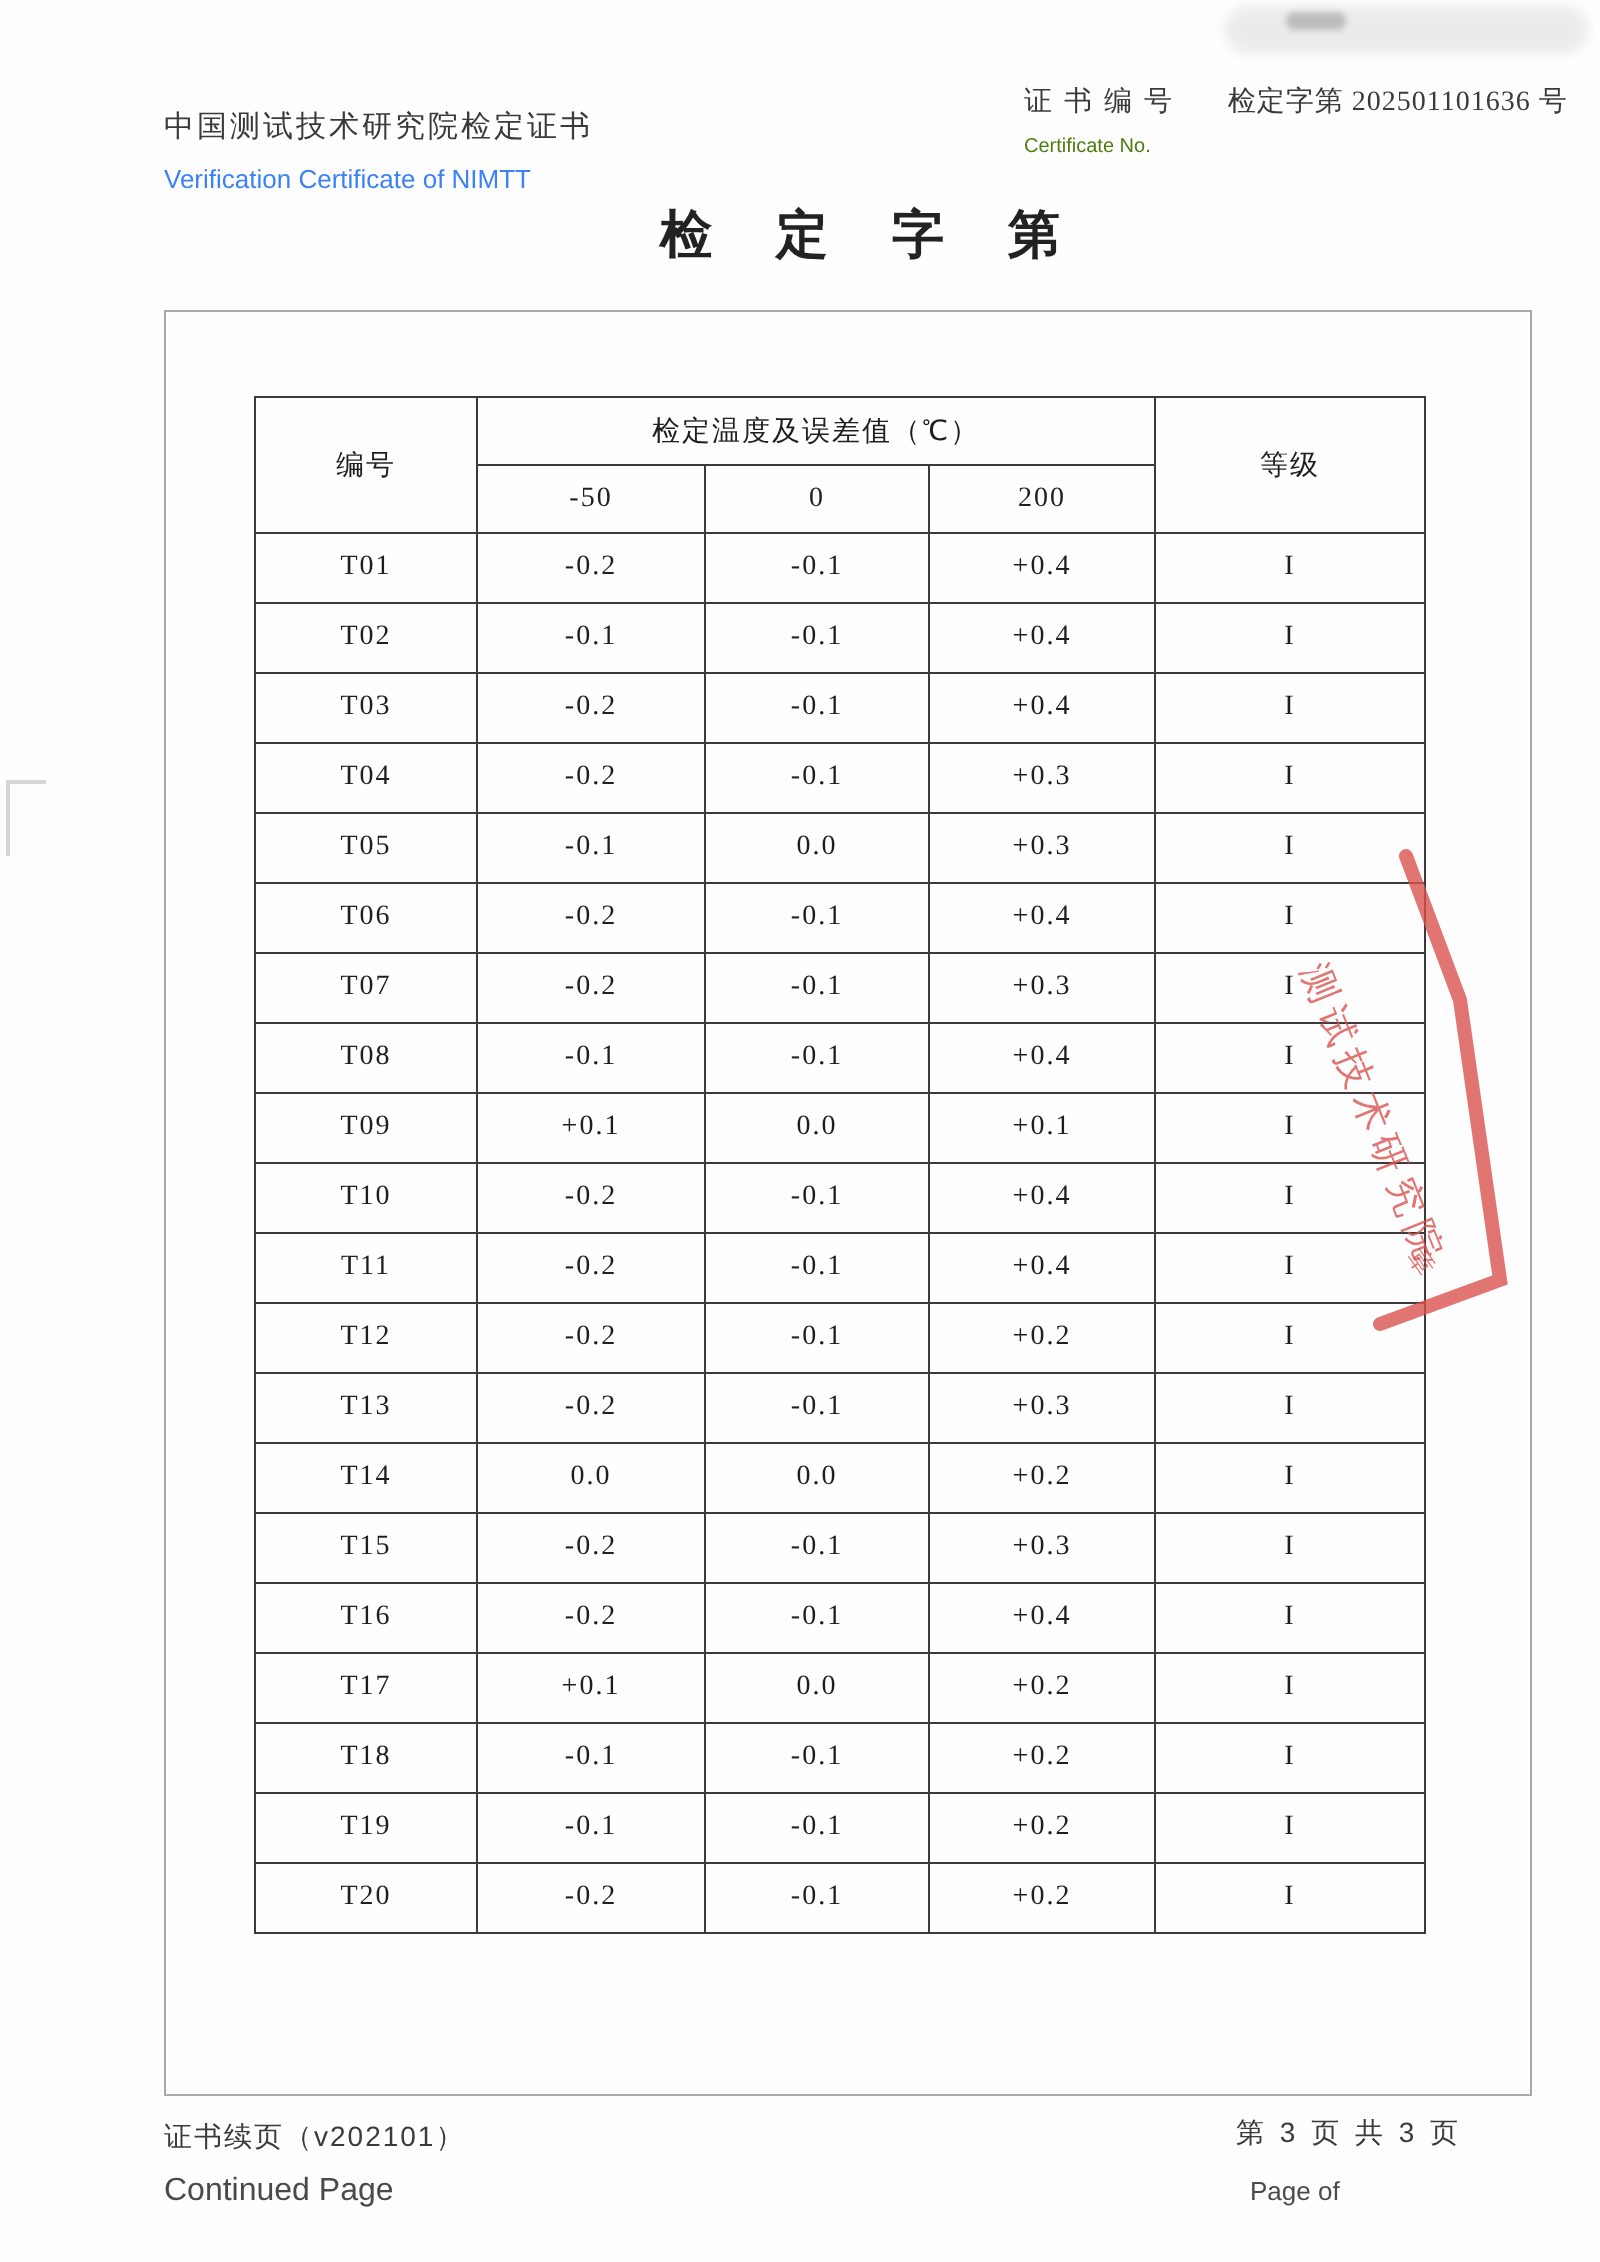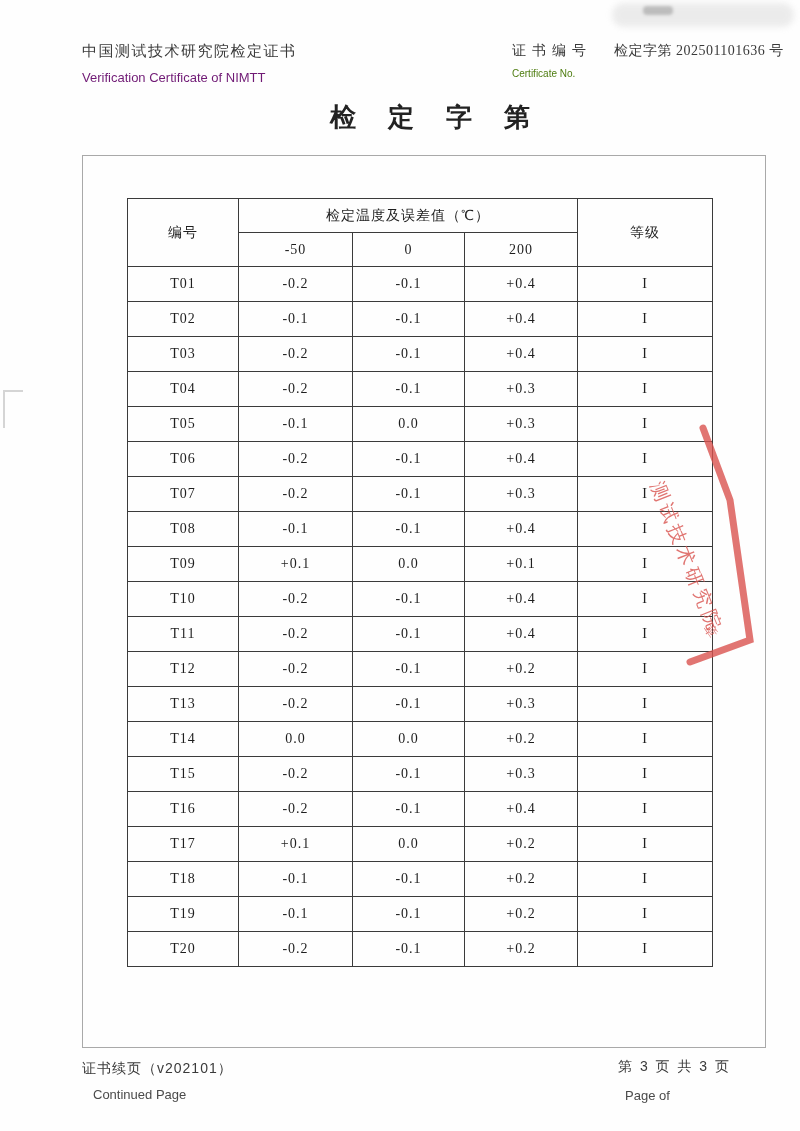--- a/index.html
+++ b/index.html
@@ -6,23 +6,23 @@
   .page{
     position:relative;
     width:800px;height:1131px;
     background:#fefefe;
     margin:0 auto;
     overflow:hidden;
     font-family:"Liberation Sans",sans-serif;
     color:#2b2b2b;
   }
   
-  .hdr-left{position:absolute;left:82px;top:42px;}
+  .hdr-left{position:absolute;left:82px;top:54px;}
   .hdr-left .cn{font-size:15px;letter-spacing:1.5px;color:#3a3a3a;}
-  .hdr-left .en{font-size:13px;color:#701a75;margin-top:9px;}
+  .hdr-left .en{font-size:13px;color:#3b82f6;margin-top:9px;}
   .hdr-right{position:absolute;left:512px;top:42px;width:270px;}
   .hdr-right .line1{font-size:14px;color:#3a3a3a;white-space:nowrap;}
   .hdr-right .line1 .lbl{letter-spacing:6px;margin-right:18px;}
   .hdr-right .line1 .val{font-family:"Liberation Serif",serif;letter-spacing:0.5px;}
   .hdr-right .en{font-size:10px;color:#4d7c0f;margin-top:8px;}
   
   .title-wrap{position:absolute;left:60px;top:100px;width:740px;text-align:center;}
   .title-cn{font-family:"Liberation Serif",serif;font-size:26px;font-weight:bold;
             letter-spacing:32px;padding-left:32px;color:#222;}
   .title-en{font-size:12.5px;color:#4a4a4a;margin-top:7px;letter-spacing:0.3px;}
@@ -51,21 +51,21 @@
   .stamp-text{position:absolute;left:668px;top:478px;width:190px;
               font-family:"Liberation Serif",serif;font-size:19px;letter-spacing:4px;
               color:#d9534f;opacity:.8;transform:rotate(68deg);transform-origin:0 0;
               white-space:nowrap;pointer-events:none;}
   .stamp-char{position:absolute;left:704px;top:622px;
               font-family:"Liberation Serif",serif;font-size:13px;color:#d9534f;
               opacity:.8;transform:rotate(55deg);pointer-events:none;}
   
   .ftr-left{position:absolute;left:82px;top:1060px;}
   .ftr-left .cn{font-size:14px;color:#3a3a3a;letter-spacing:1px;}
-  .ftr-left .en{font-size:13px;color:#4a4a4a;margin-top:9px;margin-left:11px;}
+  .ftr-left .en{font-size:16px;color:#4a4a4a;margin-top:9px;}
   .ftr-right{position:absolute;left:618px;top:1058px;}
   .ftr-right .cn{font-size:14px;color:#3a3a3a;letter-spacing:2px;}
   .ftr-right .en{font-size:13px;color:#4a4a4a;margin-top:12px;margin-left:7px;}
   
   .smudge-a{position:absolute;left:612px;top:3px;width:182px;height:24px;
             background:#cacaca;opacity:.35;filter:blur(3px);border-radius:12px;}
   .smudge-b{position:absolute;left:643px;top:6px;width:30px;height:9px;
             background:#8f8f8f;opacity:.5;filter:blur(1.5px);border-radius:4px;}
   .edge-mark{position:absolute;left:3px;top:390px;width:18px;height:36px;
              border-left:2px solid #b5b5b5;border-top:2px solid #b5b5b5;opacity:.55;}

